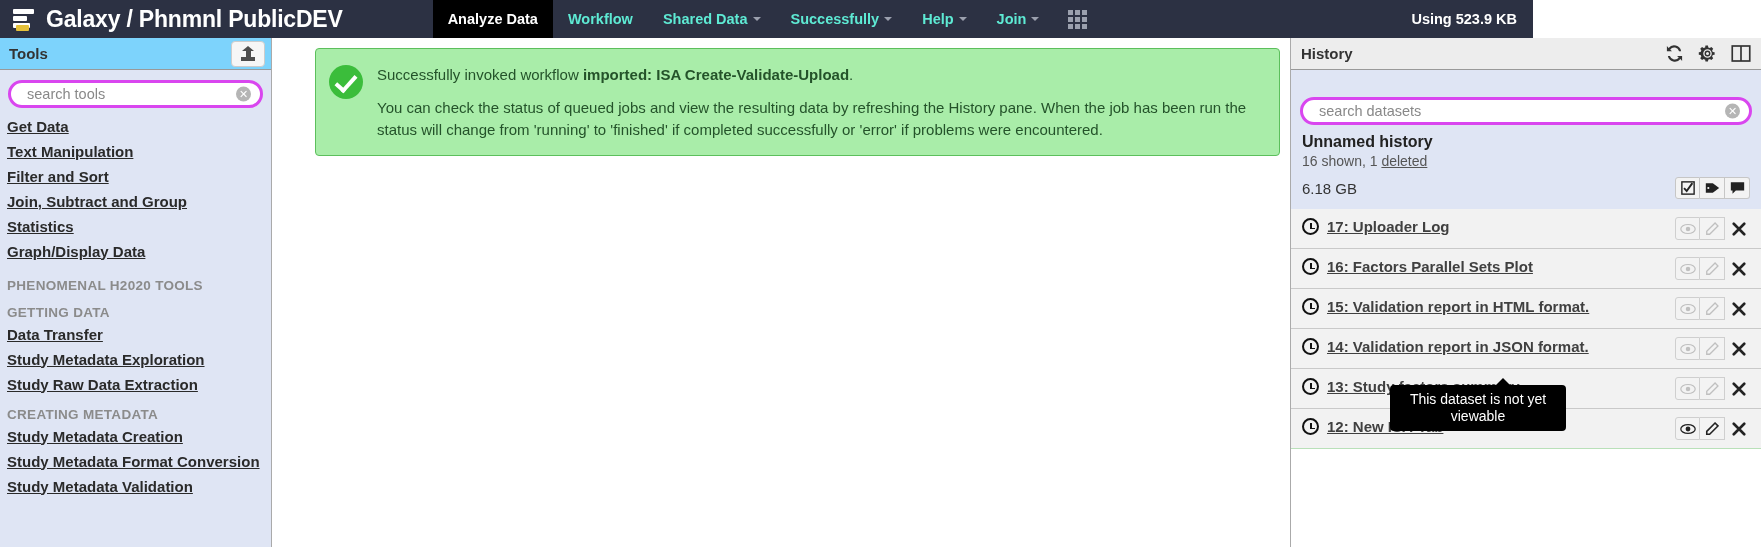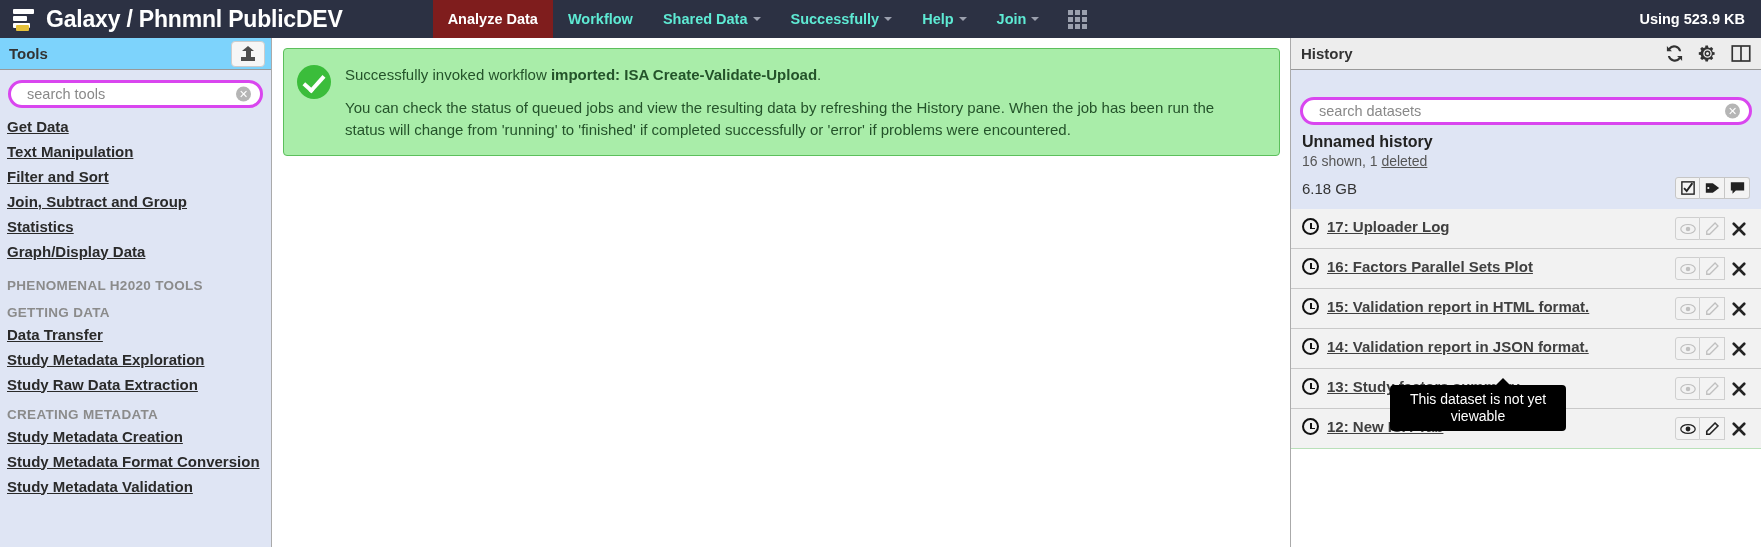--- a/index.html
+++ b/index.html
@@ -16,21 +16,21 @@
   #app {
     position: relative;
     width: 1761px;
     height: 547px;
   }
 
   
   .masthead {
     position: absolute;
     top: 0; left: 0;
-    width: 1761px;
+    width: 1533px;
     height: 38px;
     background: #2c3143;
     display: flex;
     align-items: stretch;
     z-index: 30;
   }
 
   .brand {
     display: flex;
     align-items: center;
@@ -75,21 +75,21 @@
     align-items: center;
     padding: 0 15px;
     color: #5eead4;
     font-size: 14.5px;
     font-weight: bold;
     white-space: nowrap;
     height: 38px;
     cursor: pointer;
   }
   .nav-item.active {
-    background: #7f1d1d;
+    background: #000000;
     color: #ffffff;
   }
   .caret {
     display: inline-block;
     margin-left: 5px;
     width: 0; height: 0;
     border-left: 4px solid transparent;
     border-right: 4px solid transparent;
     border-top: 4px solid #9ba0ae;
   }
@@ -246,20 +246,21 @@
   .tool-section.tight { padding-top: 10px; }
 
   
   .center-panel {
     position: absolute;
     top: 38px; left: 273px;
     width: 1017px;
     height: 509px;
     background: #ffffff;
     overflow: hidden;
+    padding-left: 32px;
   }
 
   .alert-success {
     margin: 10px 10px 0 10px;
     background: #a9eda9;
     border: 1px solid #5cbf5c;
     border-radius: 4px;
     min-height: 92px;
     display: flex;
     align-items: flex-start;

